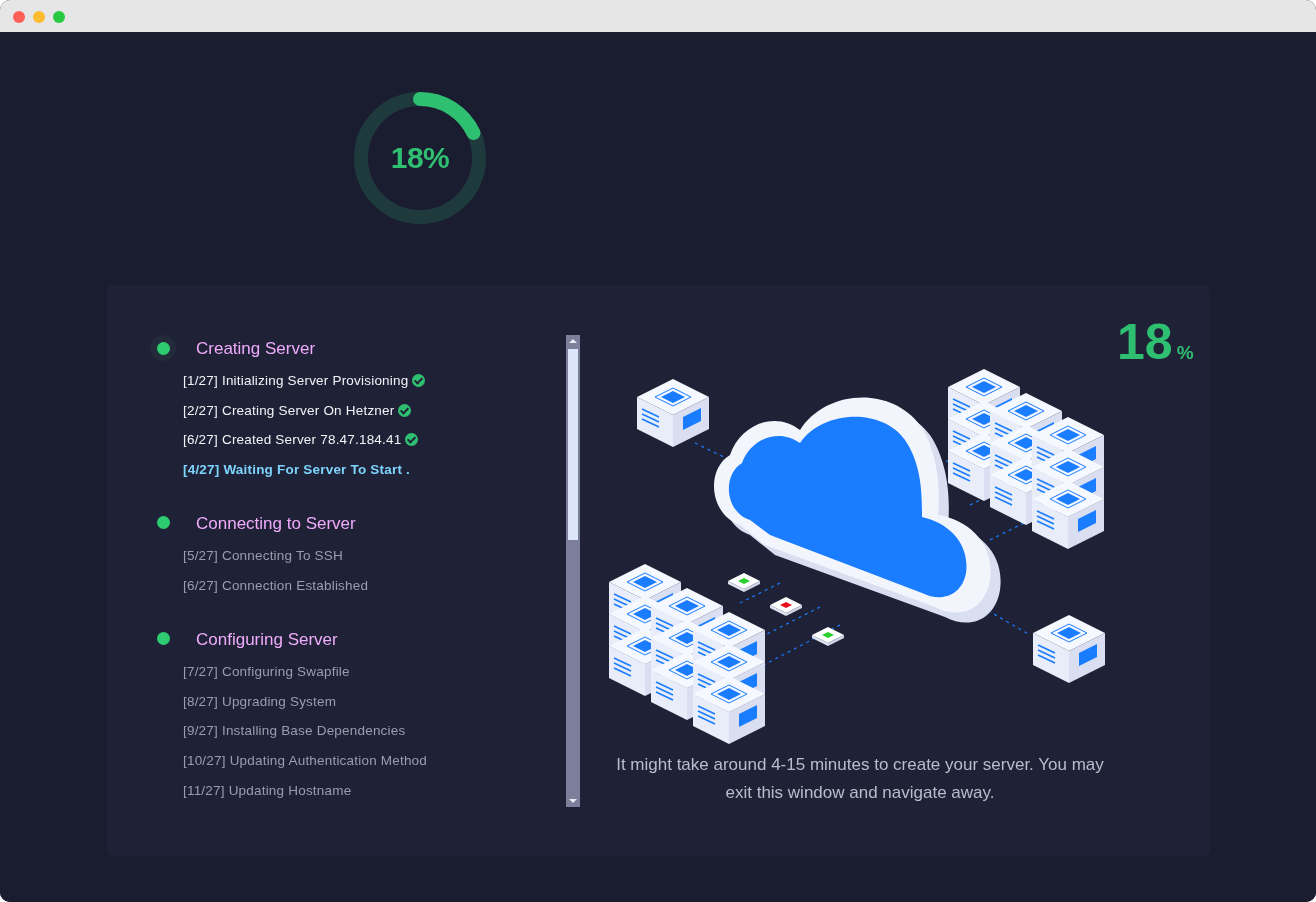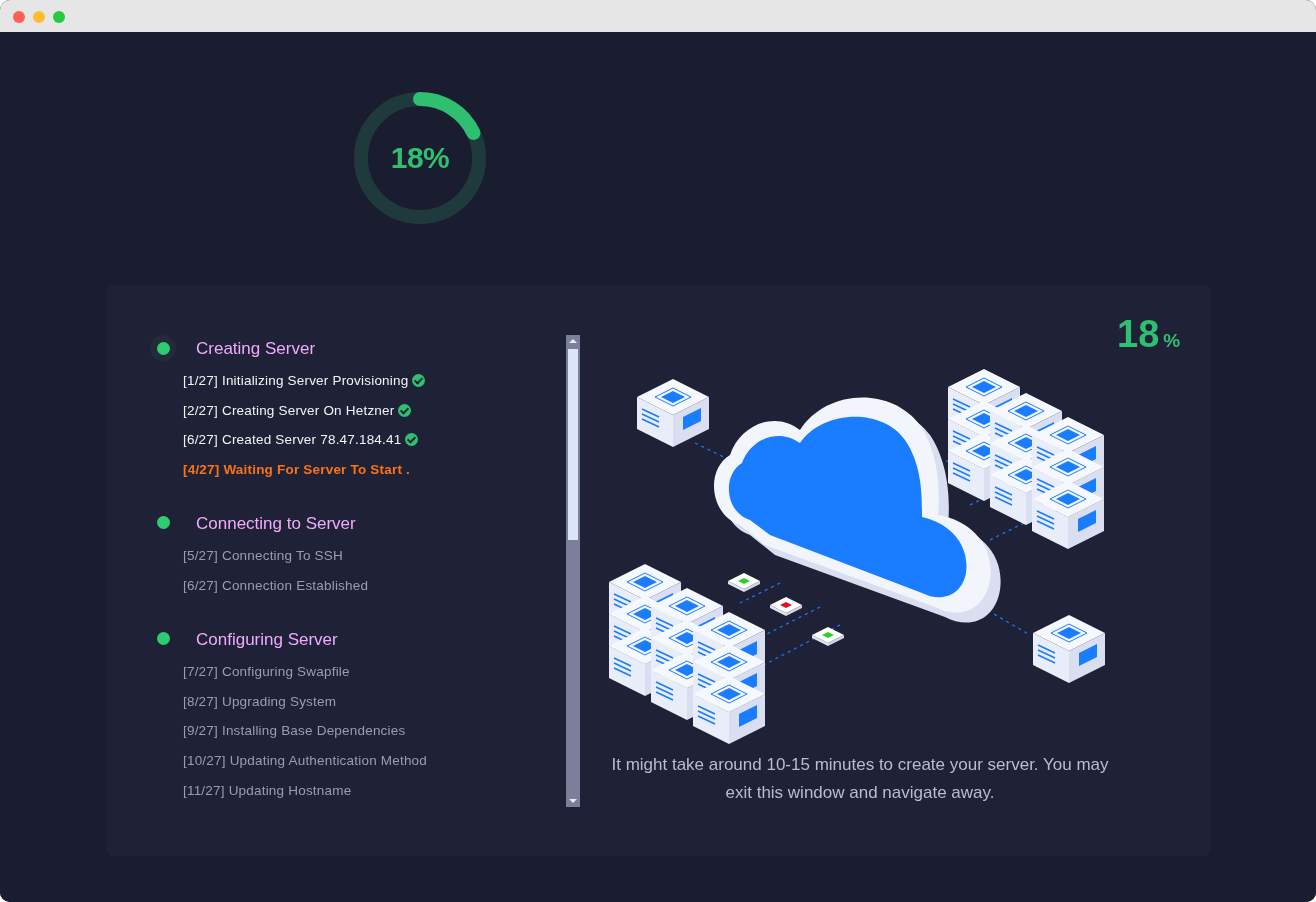--- a/index.html
+++ b/index.html
@@ -40,21 +40,21 @@
   .steps { position: absolute; left: 0; top: 0; width: 460px; height: 571px; }
   .group { position: absolute; left: 0; width: 460px; }
   .group-dot-halo {
     position: absolute; left: 43px; width: 26px; height: 26px; border-radius: 50%;
     background: #232a3a;
   }
   .group-dot { position: absolute; left: 50px; width: 13px; height: 13px; border-radius: 50%; background: #2ecc71; }
   .group-title { position: absolute; left: 89px; color: #f0abfc; font-size: 17px; font-weight: 500; white-space: nowrap; }
   .step { position: absolute; left: 76px; font-size: 13.5px; white-space: nowrap; letter-spacing: 0.2px; }
   .step.done { color: #f2f3f7; }
-  .step.active { color: #f97316; font-weight: 700; }
+  .step.active { color: #7dd3fc; font-weight: 700; }
   .step.pending { color: #9a9db0; }
   .check {
     display: inline-block; width: 13px; height: 13px; border-radius: 50%;
     background: #2fbf71; vertical-align: -2px; margin-left: 4px; position: relative;
   }
   .check::after {
     content: ""; position: absolute; left: 4px; top: 2px; width: 3px; height: 6px;
     border: solid #1f2236; border-width: 0 2px 2px 0; transform: rotate(45deg);
   }
 
@@ -71,21 +71,21 @@
   .tri-up { width: 0; height: 0; border-left: 4px solid transparent; border-right: 4px solid transparent; border-bottom: 4px solid #e8edf7; }
   .tri-down { width: 0; height: 0; border-left: 4px solid transparent; border-right: 4px solid transparent; border-top: 4px solid #e8edf7; }
   .scroll-thumb {
     position: absolute; left: 2px; top: 14px; width: 10px; height: 191px;
     background: #dbe6fb;
   }
 
   .big-pct {
     position: absolute; left: 1010px; top: 28px; color: #2fbf71; white-space: nowrap;
   }
-  .big-pct .num { font-size: 38px; font-weight: 700; }
+  .big-pct .num { font-size: 50px; font-weight: 700; }
   .big-pct .sym { font-size: 19px; font-weight: 700; margin-left: 4px; }
 
   .illustration { position: absolute; left: 493px; top: 70px; width: 540px; height: 400px; }
 
   .note {
     position: absolute; left: 498px; top: 466px; width: 510px; text-align: center;
     color: #b9bccb; font-size: 17px; line-height: 28px;
   }
 </style>
 </head>
@@ -266,16 +266,16 @@
             </g>
           <g transform="translate(93,325)">
               <use href="#cube"></use>
             </g>
           <g transform="translate(93,357)">
               <use href="#cube"></use>
             </g>
         </svg>
       </div>
 
-      <div class="note">It might take around 10-15 minutes to create your server. You may exit this window and navigate away.</div>
+      <div class="note">It might take around 4-15 minutes to create your server. You may exit this window and navigate away.</div>
     </div>
   </div>
 </div>
 
 </body></html>

